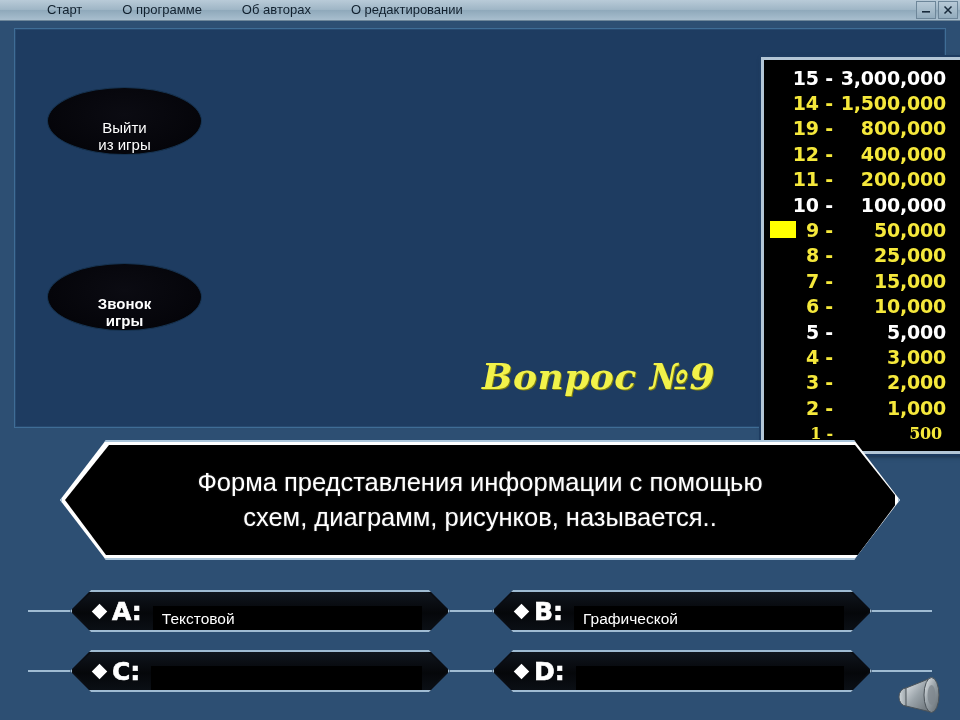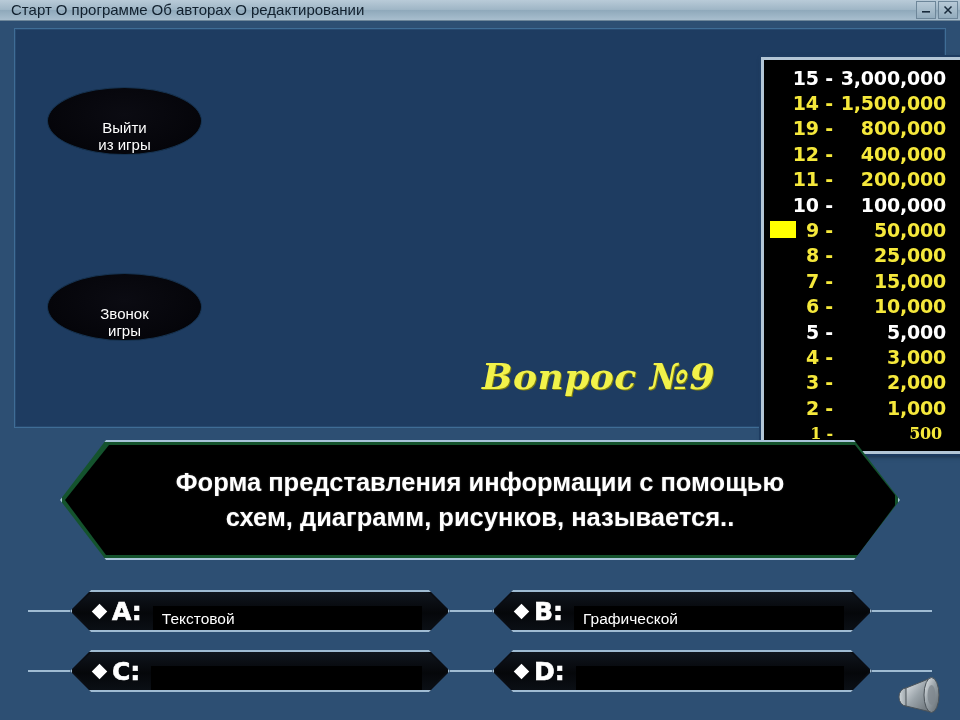--- a/index.html
+++ b/index.html
@@ -12,22 +12,22 @@
 
   
   #menubar{
     position:absolute;left:0;top:0;width:960px;height:21px;
     background:linear-gradient(to bottom,#b9cbd8 0%,#9fb6c6 48%,#8fa9bb 52%,#a8bece 100%);
     border-bottom:1px solid #6d8699;
     display:flex;align-items:center;
     box-sizing:border-box;
   }
   .menu-item{
-    font-size:15px;color:#11202e;padding:0 2px;line-height:20px;
-    white-space:nowrap;cursor:default;
+    font-size:13px;color:#11202e;padding:0 2px;line-height:20px;
+    white-space:nowrap;cursor:default;margin-left:36px;
   }
   .menu-item:first-child{padding-left:11px;}
   #winbtns{position:absolute;right:2px;top:1px;display:flex;gap:2px;}
   .winbtn{
     width:20px;height:18px;
     background:linear-gradient(to bottom,#b7c9d6 0%,#93acbd 100%);
     border:1px solid #6d8699;
     display:flex;align-items:center;justify-content:center;
     font-size:12px;color:#17293a;box-sizing:border-box;
   }
@@ -49,21 +49,21 @@
     width:155px;height:68px;border-radius:50%;
     background:radial-gradient(ellipse at 50% 40%,#0b0b12 0%,#05050a 70%,#000 100%);
     border:1px solid #16324f;
     display:flex;flex-direction:column;align-items:center;justify-content:flex-end;
     color:#ffffff;line-height:1.18;
     box-sizing:border-box;cursor:pointer;
   }
   .lifeline span{display:block;text-align:center;}
   #ll-quit{left:32px;top:58px;font-size:15px;}
   #ll-5050{left:32px;top:146px;font-size:25px;}
-  #ll-call{left:32px;top:244px;font-size:15px;}
+  #ll-call{left:32px;top:234px;font-size:15px;font-weight:bold;}
 
   
   #qnum{
     position:absolute;left:0;top:326px;width:700px;text-align:right;
     font-family:"DejaVu Serif", serif;
     font-style:italic;font-weight:bold;font-size:36px;
     color:#f2f24a;
     text-shadow:1px 1px 0 #7a7a10;
     letter-spacing:.5px;
   }
@@ -99,26 +99,25 @@
     position:absolute;left:6px;top:4px;width:26px;height:17px;
     background:#ffff00;
   }
 
   
   #qbox-wrap{
     position:absolute;left:60px;top:440px;width:840px;height:120px;
   }
   #qbox{
     position:absolute;inset:0;
-    background:#14532d;
+    background:#ffffff;
     border:2px solid #a9c4da;
     -webkit-clip-path:polygon(0 50%,46px 0,794px 0,840px 50%,794px 120px,46px 120px);
             clip-path:polygon(0 50%,46px 0,794px 0,840px 50%,794px 120px,46px 120px);
     box-sizing:border-box;
-    font-weight:bold;
   }
   #qbox-inner{
     position:absolute;left:3px;top:3px;right:3px;bottom:3px;
     background:#000;
     -webkit-clip-path:polygon(0 50%,44px 0,790px 0,834px 50%,790px 114px,44px 114px);
             clip-path:polygon(0 50%,44px 0,790px 0,834px 50%,790px 114px,44px 114px);
     display:flex;align-items:center;justify-content:center;
   }
   #qtext{
     color:#ffffff;font-size:25.5px;line-height:1.38;text-align:center;

